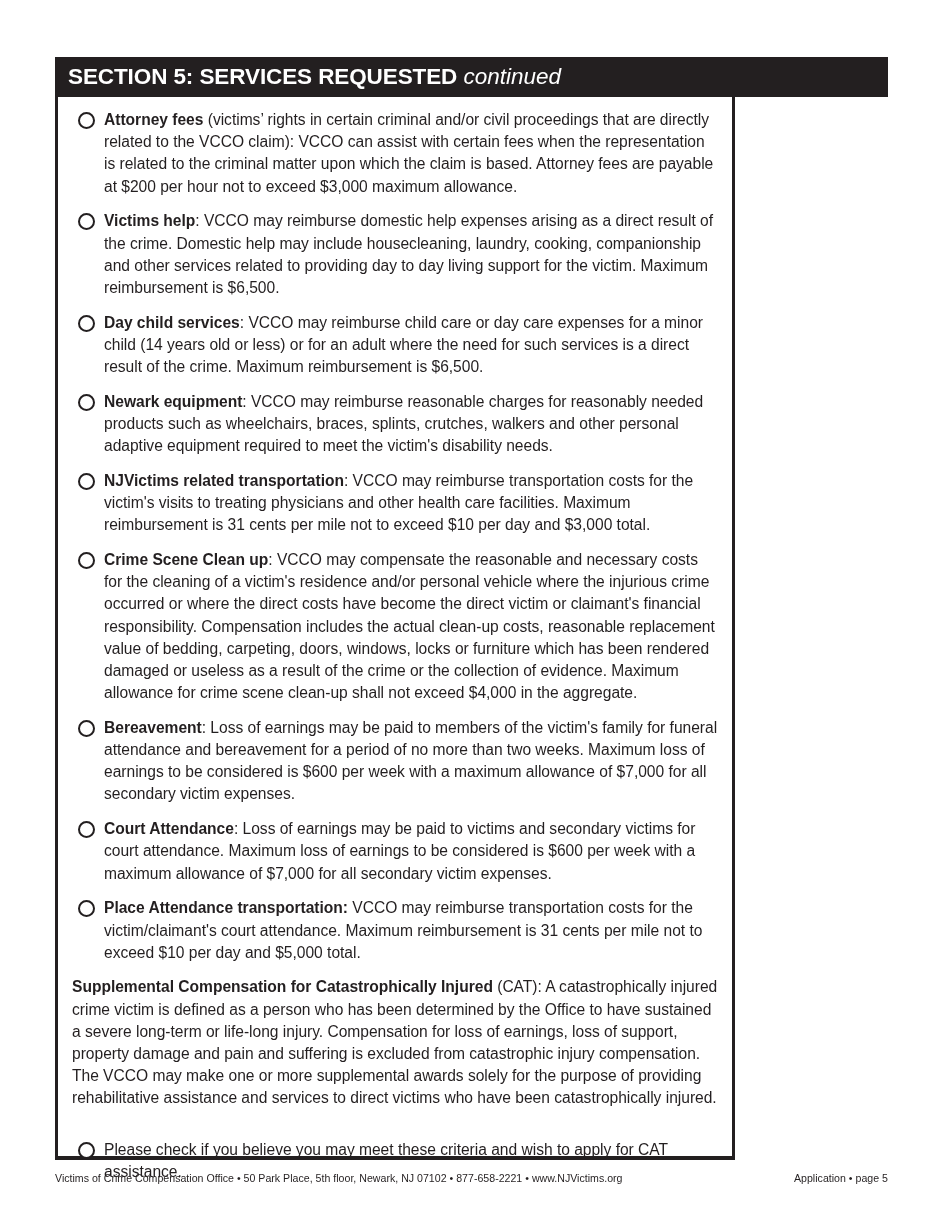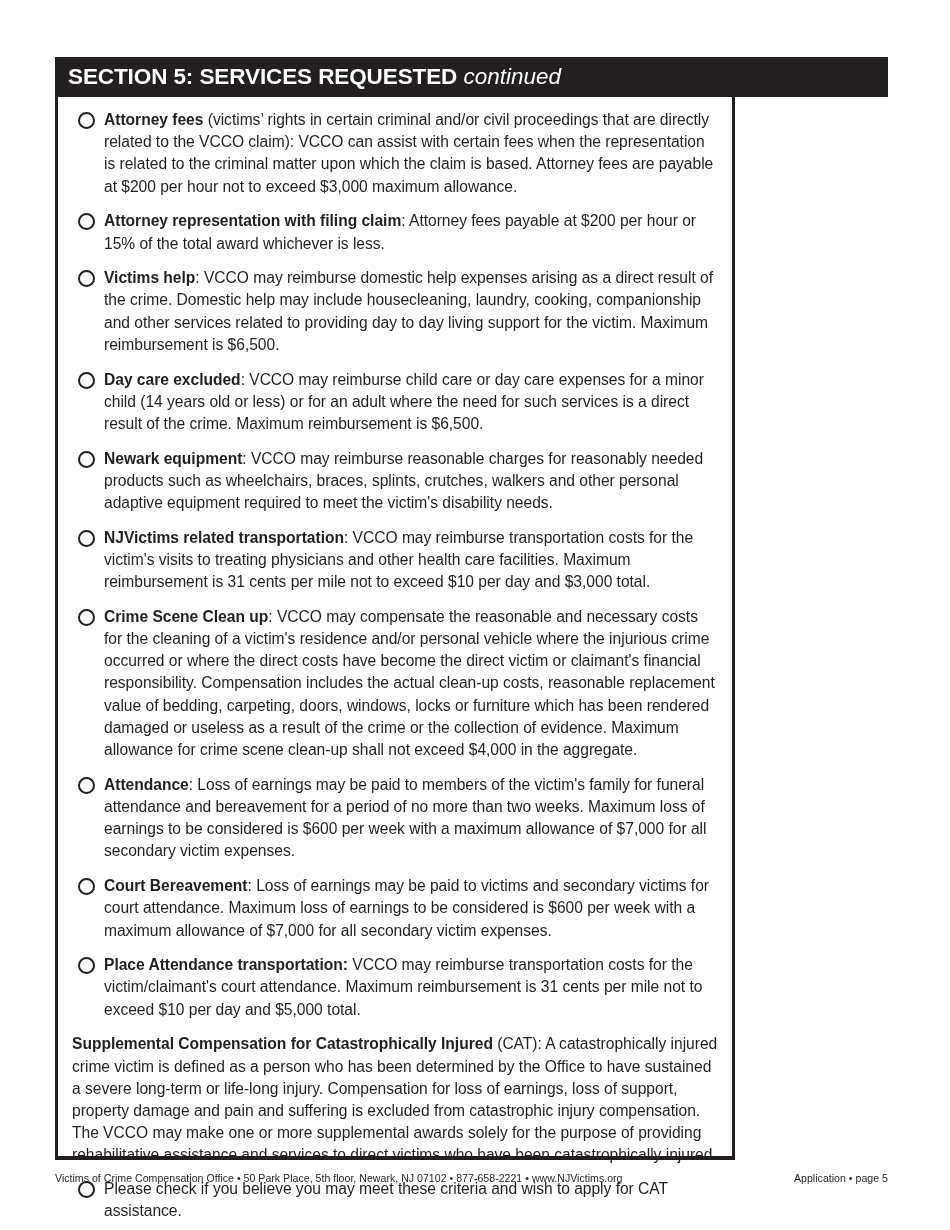--- a/index.html
+++ b/index.html
@@ -92,21 +92,21 @@
   }
   .item-text b,
   .para-text b {
     font-weight: bold;
   }
 
   
   .para {
     position: relative;
     padding-left: 0px;
-    margin-bottom: 11px;
+    margin-bottom: 29px;
   }
 
   
   .final-item {
     position: relative;
     padding-left: 32px;
     margin-bottom: 14px;
   }
   .final-item .radio {
     top: 3px;
@@ -143,58 +143,54 @@
     </div>
   </div>
 
   <div class="content-box">
 
     <div class="item">
       <span class="radio"></span>
       <div class="item-text"><b>Attorney fees</b><span> </span><span>(victims’ rights in certain criminal and/or civil proceedings that are directly related to the VCCO claim): VCCO can assist with certain fees when the representation is related to the criminal matter upon which the claim is based. Attorney fees are payable at $200 per hour not to exceed $3,000 maximum allowance.</span></div>
     </div>
 
-    <div class="item">
-      <span class="radio"></span>
-      <div class="item-text"><b>Attorney representation with filing claim</b><span>: </span><span>Attorney fees payable at $200 per hour or 15% of the total award whichever is less.</span></div>
-    </div>
 
     <div class="item">
       <span class="radio"></span>
       <div class="item-text"><b>Victims help</b><span>: </span><span>VCCO may reimburse domestic help expenses arising as a direct result of the crime. Domestic help may include housecleaning, laundry, cooking, companionship and other services related to providing day to day living support for the victim. Maximum reimbursement is $6,500.</span></div>
     </div>
 
     <div class="item">
       <span class="radio"></span>
-      <div class="item-text"><b>Day care excluded</b><span>: </span><span>VCCO may reimburse child care or day care expenses for a minor child (14 years old or less) or for an adult where the need for such services is a direct result of the crime. Maximum reimbursement is $6,500.</span></div>
+      <div class="item-text"><b>Day child services</b><span>: </span><span>VCCO may reimburse child care or day care expenses for a minor child (14 years old or less) or for an adult where the need for such services is a direct result of the crime. Maximum reimbursement is $6,500.</span></div>
     </div>
 
     <div class="item">
       <span class="radio"></span>
       <div class="item-text"><b>Newark equipment</b><span>: </span><span>VCCO may reimburse reasonable charges for reasonably needed products such as wheelchairs, braces, splints, crutches, walkers and other personal adaptive equipment required to meet the victim's disability needs.</span></div>
     </div>
 
     <div class="item">
       <span class="radio"></span>
       <div class="item-text"><b>NJVictims related transportation</b><span>: </span><span>VCCO may reimburse transportation costs for the victim's visits to treating physicians and other health care facilities. Maximum reimbursement is 31 cents per mile not to exceed $10 per day and $3,000 total.</span></div>
     </div>
 
     <div class="item">
       <span class="radio"></span>
       <div class="item-text"><b>Crime Scene Clean up</b><span>: </span><span>VCCO may compensate the reasonable and necessary costs for the cleaning of a victim's residence and/or personal vehicle where the injurious crime occurred or where the direct costs have become the direct victim or claimant's financial responsibility. Compensation includes the actual clean-up costs, reasonable replacement value of bedding, carpeting, doors, windows, locks or furniture which has been rendered damaged or useless as a result of the crime or the collection of evidence. Maximum allowance for crime scene clean-up shall not exceed $4,000 in the aggregate.</span></div>
     </div>
 
     <div class="item">
       <span class="radio"></span>
-      <div class="item-text"><b>Attendance</b><span>: </span><span>Loss of earnings may be paid to members of the victim's family for funeral attendance and bereavement for a period of no more than two weeks. Maximum loss of earnings to be considered is $600 per week with a maximum allowance of $7,000 for all secondary victim expenses.</span></div>
-    </div>
-
-    <div class="item">
-      <span class="radio"></span>
-      <div class="item-text"><b>Court Bereavement</b><span>: </span><span>Loss of earnings may be paid to victims and secondary victims for court attendance. Maximum loss of earnings to be considered is $600 per week with a maximum allowance of $7,000 for all secondary victim expenses.</span></div>
+      <div class="item-text"><b>Bereavement</b><span>: </span><span>Loss of earnings may be paid to members of the victim's family for funeral attendance and bereavement for a period of no more than two weeks. Maximum loss of earnings to be considered is $600 per week with a maximum allowance of $7,000 for all secondary victim expenses.</span></div>
+    </div>
+
+    <div class="item">
+      <span class="radio"></span>
+      <div class="item-text"><b>Court Attendance</b><span>: </span><span>Loss of earnings may be paid to victims and secondary victims for court attendance. Maximum loss of earnings to be considered is $600 per week with a maximum allowance of $7,000 for all secondary victim expenses.</span></div>
     </div>
 
     <div class="item">
       <span class="radio"></span>
       <div class="item-text"><b>Place Attendance transportation:</b><span> </span><span>VCCO may reimburse transportation costs for the victim/claimant's court attendance. Maximum reimbursement is 31 cents per mile not to exceed $10 per day and $5,000 total.</span></div>
     </div>
 
     <div class="para">
       <div class="para-text"><b>Supplemental Compensation for Catastrophically Injured</b><span> </span><span>(CAT): A catastrophically injured crime victim is defined as a person who has been determined by the Office to have sustained a severe long-term or life-long injury. Compensation for loss of earnings, loss of support, property damage and pain and suffering is excluded from catastrophic injury compensation. The VCCO may make one or more supplemental awards solely for the purpose of providing rehabilitative assistance and services to direct victims who have been catastrophically injured.</span></div>
     </div>

